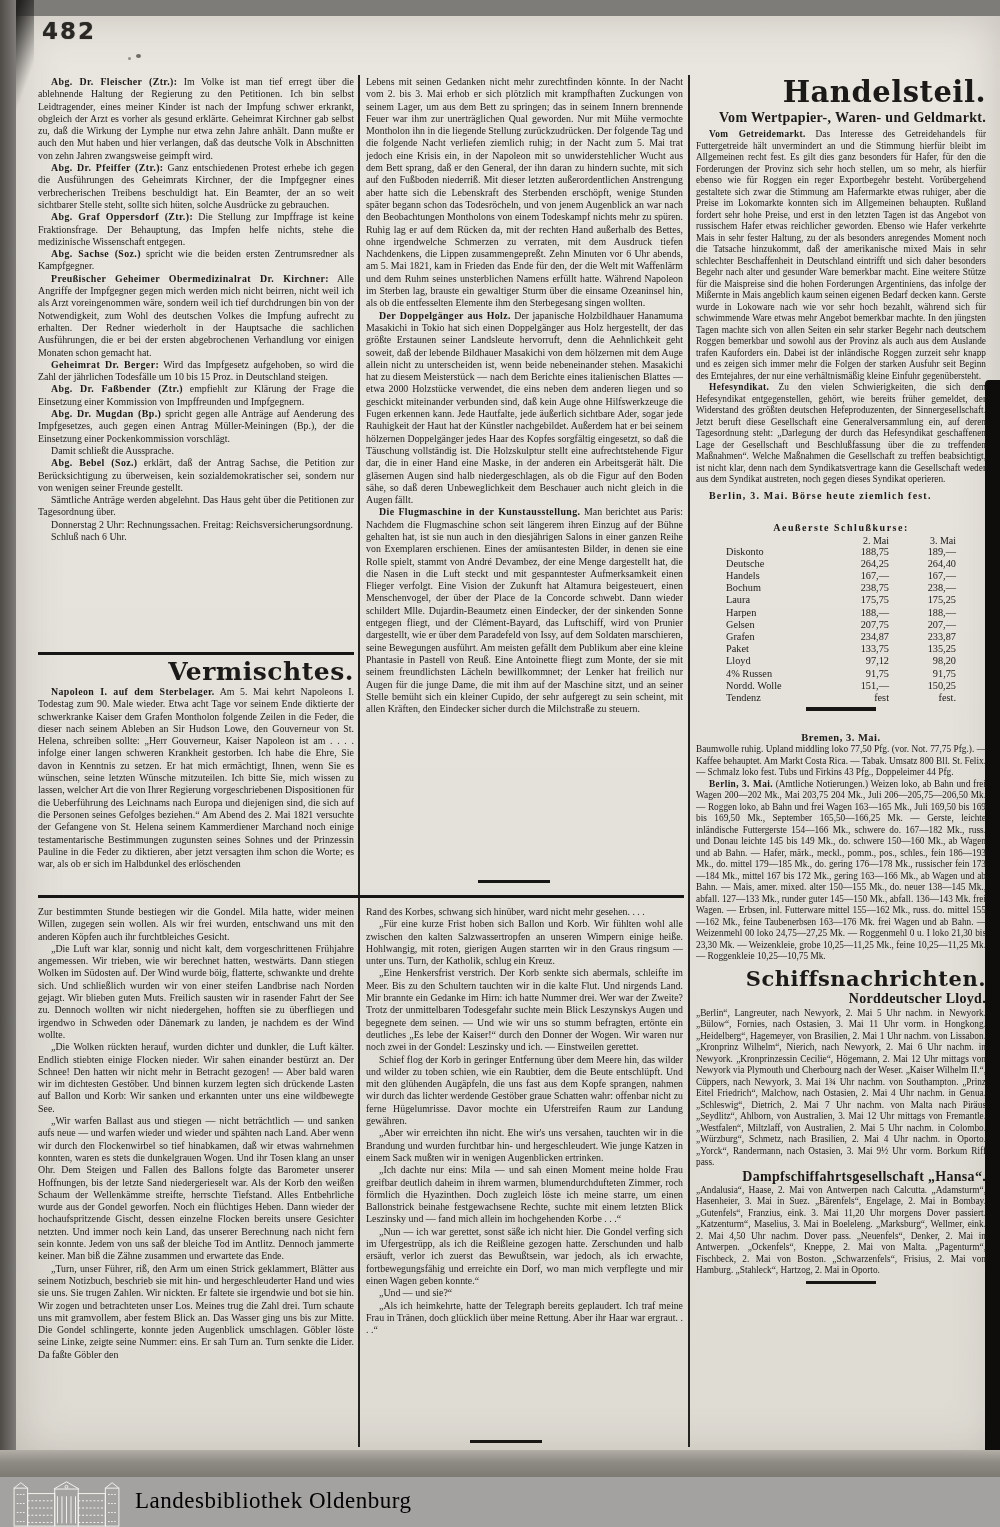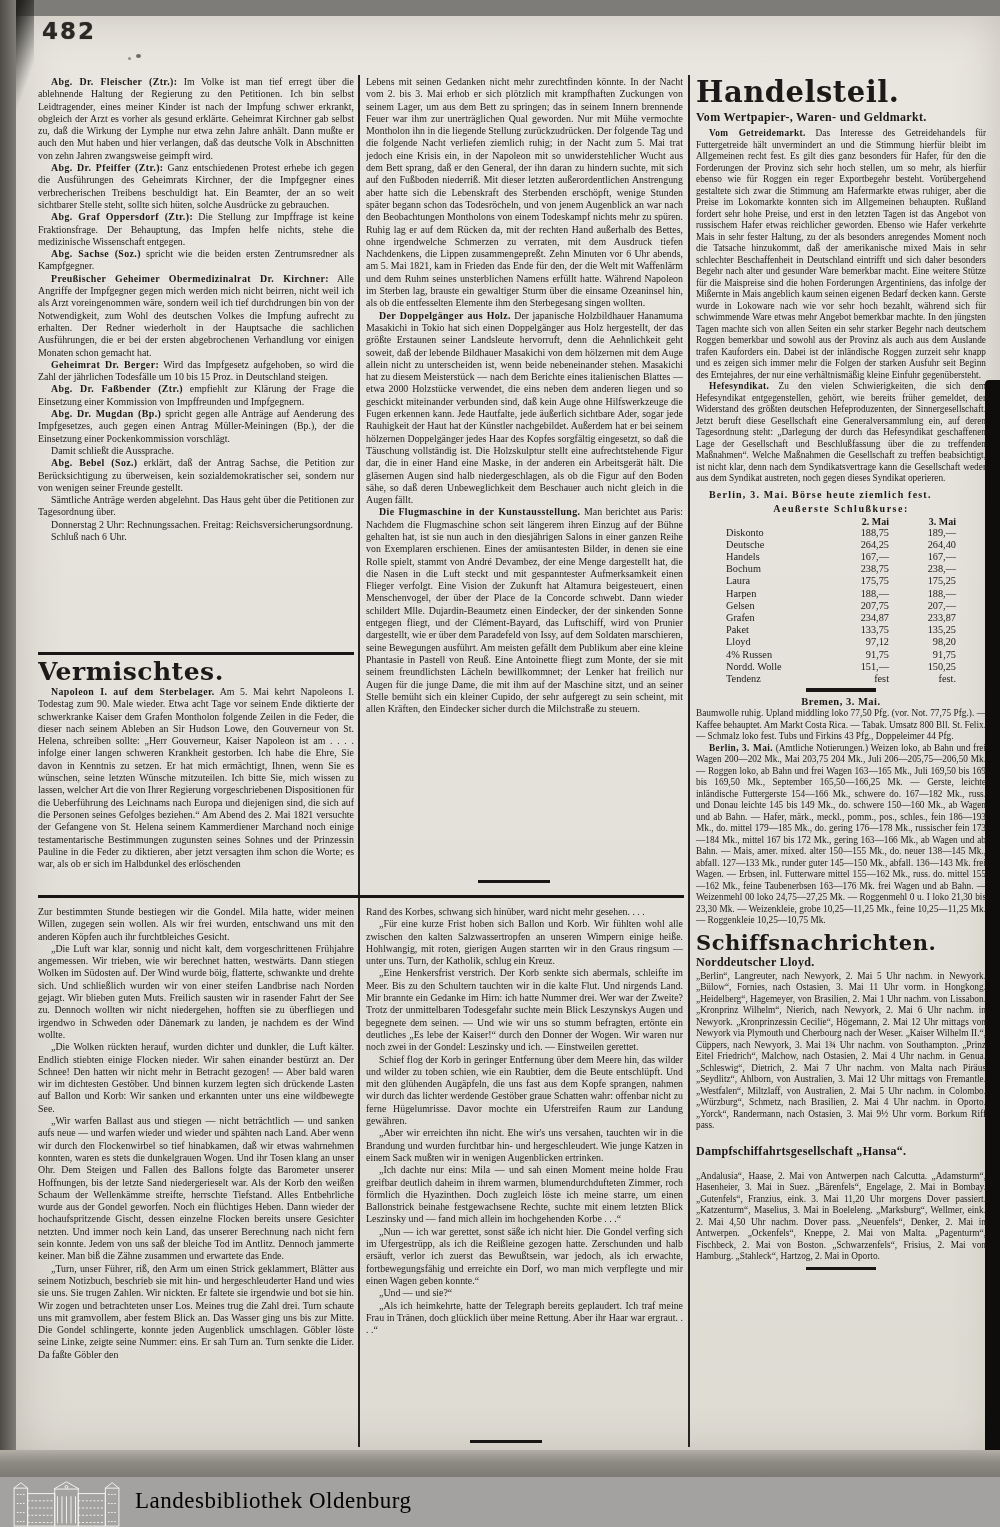--- a/index.html
+++ b/index.html
@@ -19,31 +19,31 @@
   
   .tb{position:absolute;overflow:hidden;text-align:justify;}
   .para{margin:0;text-indent:13px;line-height:12.3px;font-size:9.9px;}
   .tb-right .para{line-height:11.5px;font-size:9.3px;}
   .para.ni{text-indent:0;}
   .para b{letter-spacing:.4px;}
   .vrule{position:absolute;width:2px;background:#242320;}
   .hrule{position:absolute;background:#171614;}
   .endrule{position:absolute;background:#171614;height:3px;}
 
-  .blackletter{font-family:"DejaVu Serif",serif;font-weight:bold;text-align:left;
+  .blackletter{font-family:"DejaVu Serif",serif;font-weight:bold;text-align:right;
                letter-spacing:.5px;margin:0;}
   .head-xl{font-size:29px;line-height:32px;}
   .head-lg{font-size:25px;line-height:28px;}
   .head-md{font-size:21px;line-height:24px;}
-  .subhead{font-size:12px;font-weight:bold;text-align:left;margin:2px 0 3px 0;letter-spacing:.3px;}
-  .centerline{font-size:10px;text-align:center;margin:3px 0 1px 0;font-weight:bold;letter-spacing:1.5px;}
+  .subhead{font-size:14px;font-weight:bold;text-align:right;margin:2px 0 3px 0;letter-spacing:.3px;}
+  .centerline{font-size:10px;text-align:center;margin:21px 0 1px 0;font-weight:bold;letter-spacing:1.5px;}
   .boerse-intro{margin:4px 0 0 0;text-indent:13px;font-size:10px;letter-spacing:1.2px;font-weight:bold;}
 
   table.kurse{border-collapse:collapse;margin:2px 0 2px 30px;font-size:10.3px;width:230px;}
-  table.kurse th{font-weight:bold;text-align:right;font-size:10px;padding:0;}
+  table.kurse th{font-weight:normal;text-align:right;font-size:10px;padding:0;}
   table.kurse td{padding:0;line-height:12.2px;margin-left:12px;}
   table.kurse td.num{text-align:right;}
   table.kurse td:first-child{width:96px;}
 
   .pageno{position:absolute;left:42px;top:18px;font-family:"DejaVu Sans",sans-serif;
           font-weight:bold;font-size:23px;color:#2a2825;letter-spacing:2px;
           text-shadow:0 0 1px rgba(40,38,35,.6);}
 
   .footer-strip{position:absolute;left:0;top:1450px;width:1000px;height:27px;
     background:linear-gradient(180deg,#b3afa7 0%,#8e8b85 45%,#7d7a74 100%);}
@@ -216,21 +216,21 @@
       </div>
     <div>
         <p class="para"><b>Berlin, 3. Mai.</b> (Amtliche Notierungen.) Weizen loko, ab Bahn und frei Wagen 200—202 Mk., Mai 203,75 204 Mk., Juli 206—205,75—206,50 Mk. — Roggen loko, ab Bahn und frei Wagen 163—165 Mk., Juli 169,50 bis 169 bis 169,50 Mk., September 165,50—166,25 Mk. — Gerste, leichte inländische Futtergerste 154—166 Mk., schwere do. 167—182 Mk., russ. und Donau leichte 145 bis 149 Mk., do. schwere 150—160 Mk., ab Wagen und ab Bahn. — Hafer, märk., meckl., pomm., pos., schles., fein 186—193 Mk., do. mittel 179—185 Mk., do. gering 176—178 Mk., russischer fein 173—184 Mk., mittel 167 bis 172 Mk., gering 163—166 Mk., ab Wagen und ab Bahn. — Mais, amer. mixed. alter 150—155 Mk., do. neuer 138—145 Mk., abfall. 127—133 Mk., runder guter 145—150 Mk., abfall. 136—143 Mk. frei Wagen. — Erbsen, inl. Futterware mittel 155—162 Mk., russ. do. mittel 155—162 Mk., feine Taubenerbsen 163—176 Mk. frei Wagen und ab Bahn. — Weizenmehl 00 loko 24,75—27,25 Mk. — Roggenmehl 0 u. I loko 21,30 bis 23,30 Mk. — Weizenkleie, grobe 10,25—11,25 Mk., feine 10,25—11,25 Mk. — Roggenkleie 10,25—10,75 Mk.</p>
       </div>
 
     <h2 class="blackletter head-md" style="margin-top:4px">Schiffsnachrichten.</h2>
     <div class="subhead" style="margin:0 0 1px 0">Norddeutscher Lloyd.</div>
     <div>
         <p class="para ni">„Berlin“, Langreuter, nach Newyork, 2. Mai 5 Uhr nachm. in Newyork. „Bülow“, Fornies, nach Ostasien, 3. Mai 11 Uhr vorm. in Hongkong. „Heidelberg“, Hagemeyer, von Brasilien, 2. Mai 1 Uhr nachm. von Lissabon. „Kronprinz Wilhelm“, Nierich, nach Newyork, 2. Mai 6 Uhr nachm. in Newyork. „Kronprinzessin Cecilie“, Högemann, 2. Mai 12 Uhr mittags von Newyork via Plymouth und Cherbourg nach der Weser. „Kaiser Wilhelm II.“, Cüppers, nach Newyork, 3. Mai 1¾ Uhr nachm. von Southampton. „Prinz Eitel Friedrich“, Malchow, nach Ostasien, 2. Mai 4 Uhr nachm. in Genua. „Schleswig“, Dietrich, 2. Mai 7 Uhr nachm. von Malta nach Piräus „Seydlitz“, Ahlborn, von Australien, 3. Mai 12 Uhr mittags von Fremantle. „Westfalen“, Miltzlaff, von Australien, 2. Mai 5 Uhr nachm. in Colombo. „Würzburg“, Schmetz, nach Brasilien, 2. Mai 4 Uhr nachm. in Oporto. „Yorck“, Randermann, nach Ostasien, 3. Mai 9½ Uhr vorm. Borkum Riff pass.</p>
       </div>
-    <div class="subhead" style="margin:12px 0">Dampfschiffahrtsgesellschaft „Hansa“.</div>
+    <div class="subhead" style="margin:0 0">Dampfschiffahrtsgesellschaft „Hansa“.</div>
     <div>
         <p class="para ni">„Andalusia“, Haase, 2. Mai von Antwerpen nach Calcutta. „Adamsturm“, Hasenheier, 3. Mai in Suez. „Bärenfels“, Engelage, 2. Mai in Bombay. „Gutenfels“, Franzius, eink. 3. Mai 11,20 Uhr morgens Dover passiert. „Katzenturm“, Maselius, 3. Mai in Boeleleng. „Marksburg“, Wellmer, eink. 2. Mai 4,50 Uhr nachm. Dover pass. „Neuenfels“, Denker, 2. Mai in Antwerpen. „Ockenfels“, Kneppe, 2. Mai von Malta. „Pagenturm“, Fischbeck, 2. Mai von Boston. „Schwarzenfels“, Frisius, 2. Mai von Hamburg. „Stahleck“, Hartzog, 2. Mai in Oporto.</p>
       </div>
     <div style="margin:4px auto 0 auto;width:70px;height:3px;background:#171614"></div>
   </div>
 
   <div class="footer-strip"></div>
   <div class="footer-bar"></div>
   <svg class="footer-logo" viewBox="0 0 130 52" fill="none" stroke="#f2f1ee" stroke-width="1.1">
     <rect x="2" y="9" width="15" height="42"></rect>

